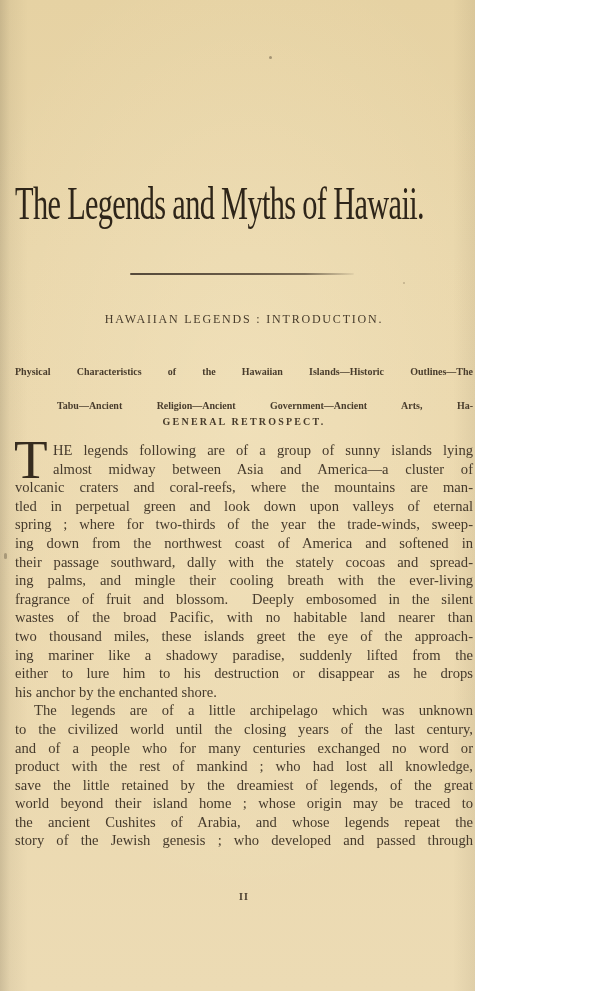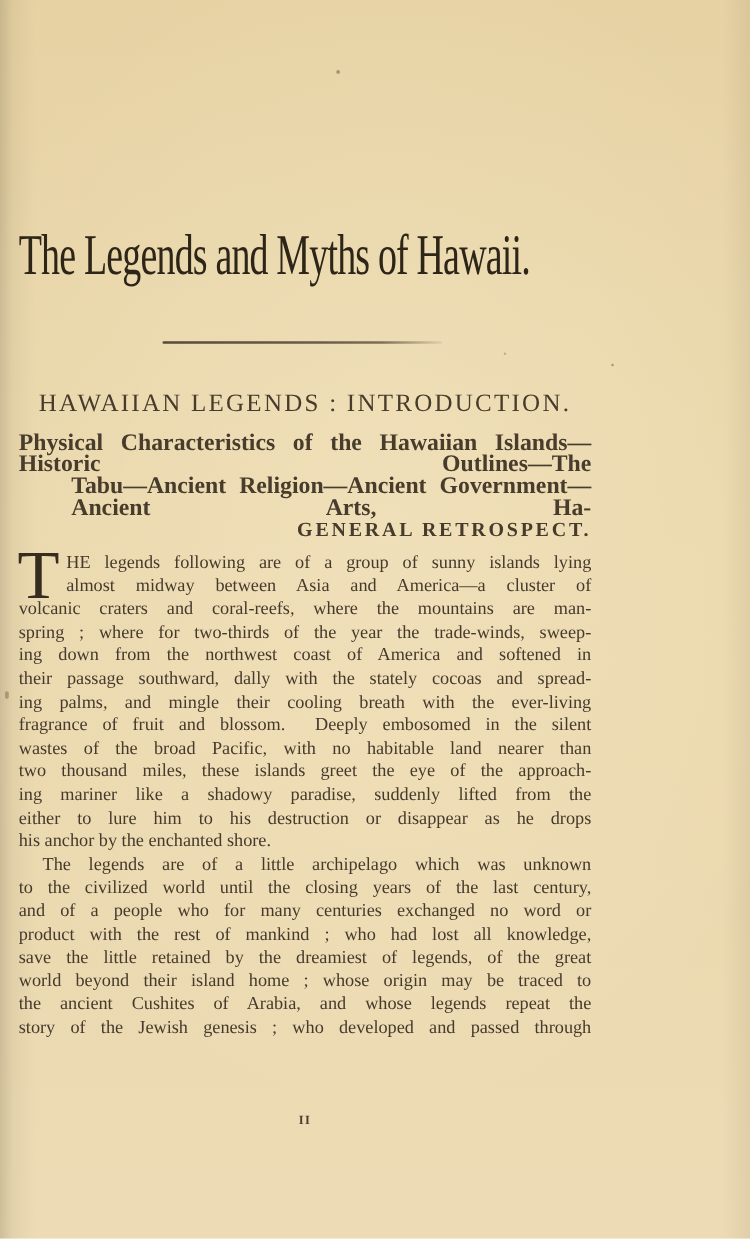--- a/index.html
+++ b/index.html
@@ -1,21 +1,21 @@
 <!DOCTYPE html>
 <html><head>
 <meta charset="utf-8">
 <style>
   html,body{ margin:0; padding:0; }
   body{
     width:600px; height:991px; overflow:hidden;
     font-family:"Liberation Serif", serif;
   }
   .page{
-    position:relative; width:600px; height:991px; overflow:hidden;
+    position:relative; width:475px; height:991px; overflow:hidden;
     background:
       radial-gradient(ellipse 90% 70% at 52% 42%, rgba(255,246,218,0.28), rgba(255,246,218,0) 70%),
       linear-gradient(90deg, rgba(95,84,60,0.22) 0px, rgba(95,84,60,0.07) 10px, rgba(95,84,60,0) 28px),
       linear-gradient(270deg, rgba(110,96,66,0.10) 0px, rgba(110,96,66,0) 22px),
       linear-gradient(180deg, #e6d2a3 0%, #e9d6aa 25%, #ebd8ae 60%, #ecdbb4 100%);
     color:#43382a;
   }
   .textblock{ position:absolute; left:15px; width:458px; }
 
   
@@ -27,31 +27,31 @@
   }
   .title-rule{
     position:absolute; left:130px; top:273px; width:224px; height:2px;
     background:linear-gradient(90deg, #55493a 0%, #6a5c49 55%, #7d6f58 78%, #66594715 100%);
     border-radius:1px;
   }
 
   
   .chapter-heading{
     top:312px; text-align:center;
-    font-size:20px; letter-spacing:1.8px; color:#473b2b;
+    font-size:12px; letter-spacing:1.8px; color:#473b2b;
   }
 
   
   .summary{ top:346px; font-weight:bold; color:#483c2c; }
-  .summary .tline{ font-size:19px; line-height:17.2px; }
+  .summary .tline{ font-size:10px; line-height:17.2px;margin-top:17px; }
 
   
   .section-heading{
-    top:416px; text-align:right;
-    font-size:16px; letter-spacing:2.2px; color:#473b2b; font-weight:bold;
+    top:416px; text-align:center;
+    font-size:10px; letter-spacing:2.2px; color:#473b2b; font-weight:bold;
   }
 
   
   .body-text{ top:441px; color:#453a2c; }
   .body-text .paragraph{ position:relative; }
   .tline{
     text-align:justify; text-align-last:justify; text-justify:inter-word;
     white-space:normal;
   }
   .body-text .tline{ font-size:14.6px; line-height:18.6px; }
@@ -94,20 +94,21 @@
     </div>
 
   <div class="textblock section-heading">GENERAL RETROSPECT.</div>
 
   <div class="textblock body-text">
     <div class="paragraph">
         <span class="dropcap">T</span>
         <div class="tline dcpad">HE legends following are of a group of sunny islands lying</div>
         <div class="tline dcpad">almost midway between Asia and America—a cluster of</div>
         <div class="tline">volcanic craters and coral-reefs, where the mountains are man-</div>
+        <div class="tline">tled in perpetual green and look down upon valleys of eternal</div>
         <div class="tline">spring ; where for two-thirds of the year the trade-winds, sweep-</div>
         <div class="tline">ing down from the northwest coast of America and softened in</div>
         <div class="tline">their passage southward, dally with the stately cocoas and spread-</div>
         <div class="tline">ing palms, and mingle their cooling breath with the ever-living</div>
         <div class="tline">fragrance of fruit and blossom.&nbsp; Deeply embosomed in the silent</div>
         <div class="tline">wastes of the broad Pacific, with no habitable land nearer than</div>
         <div class="tline">two thousand miles, these islands greet the eye of the approach-</div>
         <div class="tline">ing mariner like a shadowy paradise, suddenly lifted from the</div>
         <div class="tline">either to lure him to his destruction or disappear as he drops</div>
         <div class="tline noj">his anchor by the enchanted shore.</div>

